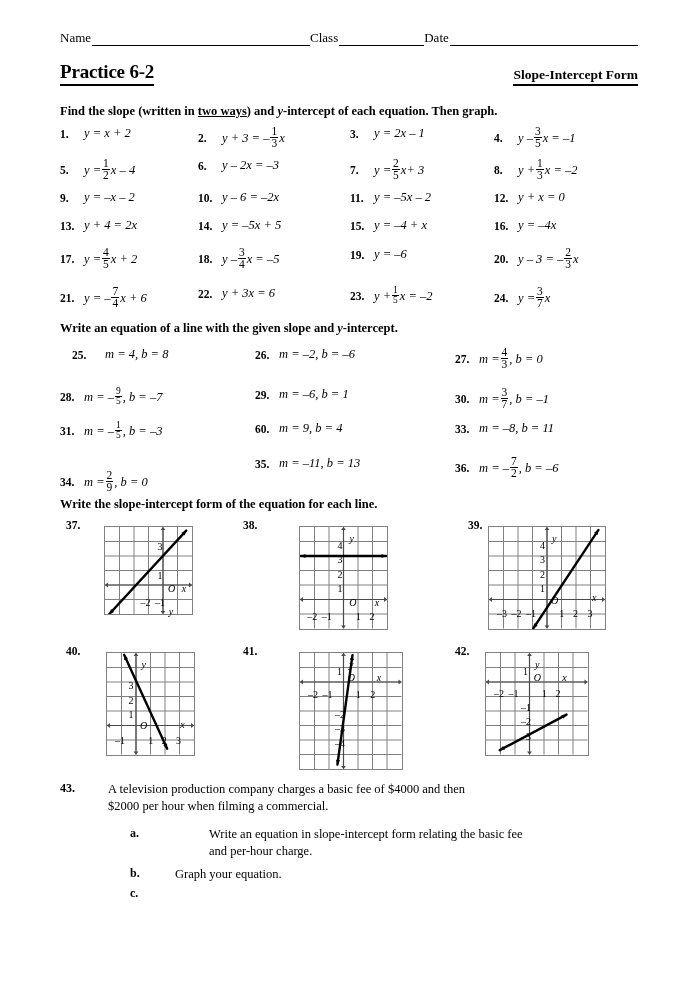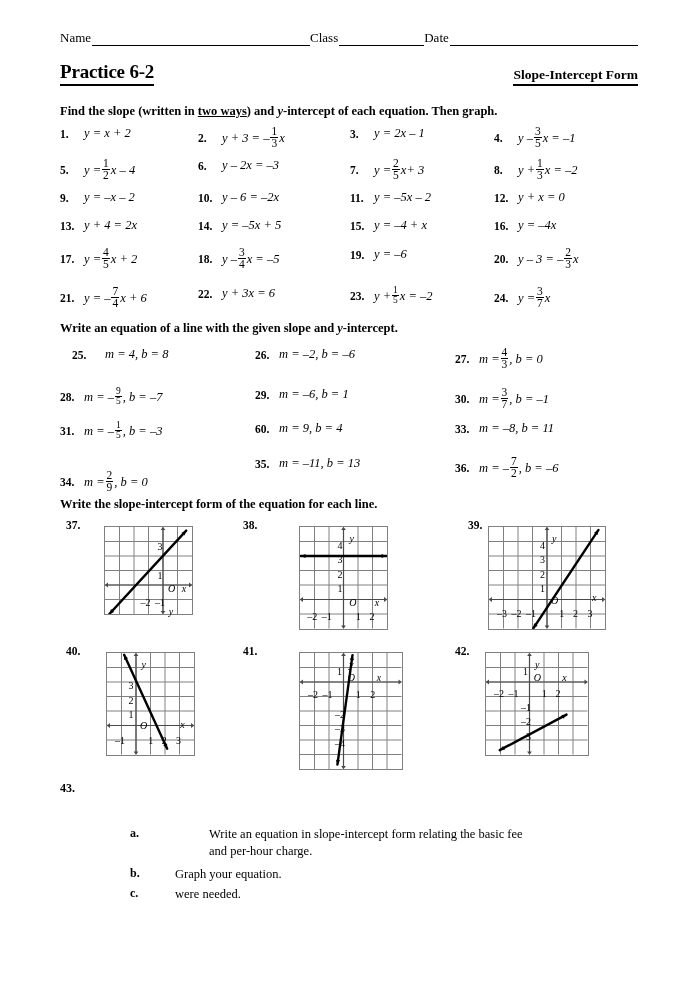--- a/index.html
+++ b/index.html
@@ -723,30 +723,33 @@
           <span style="position: absolute; left: 55.825px; top: 35.96px; font-size: 10px; line-height: 10px; font-style: normal; font-family: &quot;Liberation Serif&quot;, serif; color: rgb(0, 0, 0); white-space: nowrap;">1</span>
           <span style="position: absolute; left: 69.6px; top: 35.96px; font-size: 10px; line-height: 10px; font-style: normal; font-family: &quot;Liberation Serif&quot;, serif; color: rgb(0, 0, 0); white-space: nowrap;">2</span>
           <span style="position: absolute; left: 35.09px; top: 49.59px; font-size: 10px; line-height: 10px; font-style: normal; font-family: &quot;Liberation Serif&quot;, serif; color: rgb(0, 0, 0); white-space: nowrap;">–1</span>
           <span style="position: absolute; left: 35.09px; top: 64.09px; font-size: 10px; line-height: 10px; font-style: normal; font-family: &quot;Liberation Serif&quot;, serif; color: rgb(0, 0, 0); white-space: nowrap;">–2</span>
           <span style="position: absolute; left: 35.09px; top: 78.59px; font-size: 10px; line-height: 10px; font-style: normal; font-family: &quot;Liberation Serif&quot;, serif; color: rgb(0, 0, 0); white-space: nowrap;">–3</span>
         </div>
       </div>
     </div>
 
   <div class="wp-num" style="left:60px; top:781px;">43.</div>
+  <div class="wp-text" style="left:108px; top:781px; width:420px;">
+    <div>A television production company charges a basic fee of $4000 and then</div>
+    <div>$2000 per hour when filming a commercial.</div>
+  </div>
 
   <div class="wp-sub-letter" style="left:130px; top:826px;">a.</div>
   <div class="wp-sub-text" style="left:175px; top:826px; width:380px;margin-left:34px;">
     <div>Write an equation in slope-intercept form relating the basic fee</div>
     <div>and per-hour charge.</div>
   </div>
 
   <div class="wp-sub-letter" style="left:130px; top:866px;">b.</div>
   <div class="wp-sub-text" style="left:175px; top:866px; width:380px;">
     <div>Graph your equation.</div>
   </div>
 
   <div class="wp-sub-letter" style="left:130px; top:886px;">c.</div>
   <div class="wp-sub-text" style="left:175px; top:886px; width:380px;">
-    <div>were needed.</div>
   </div>
 
 </div>
 
 </body></html>

